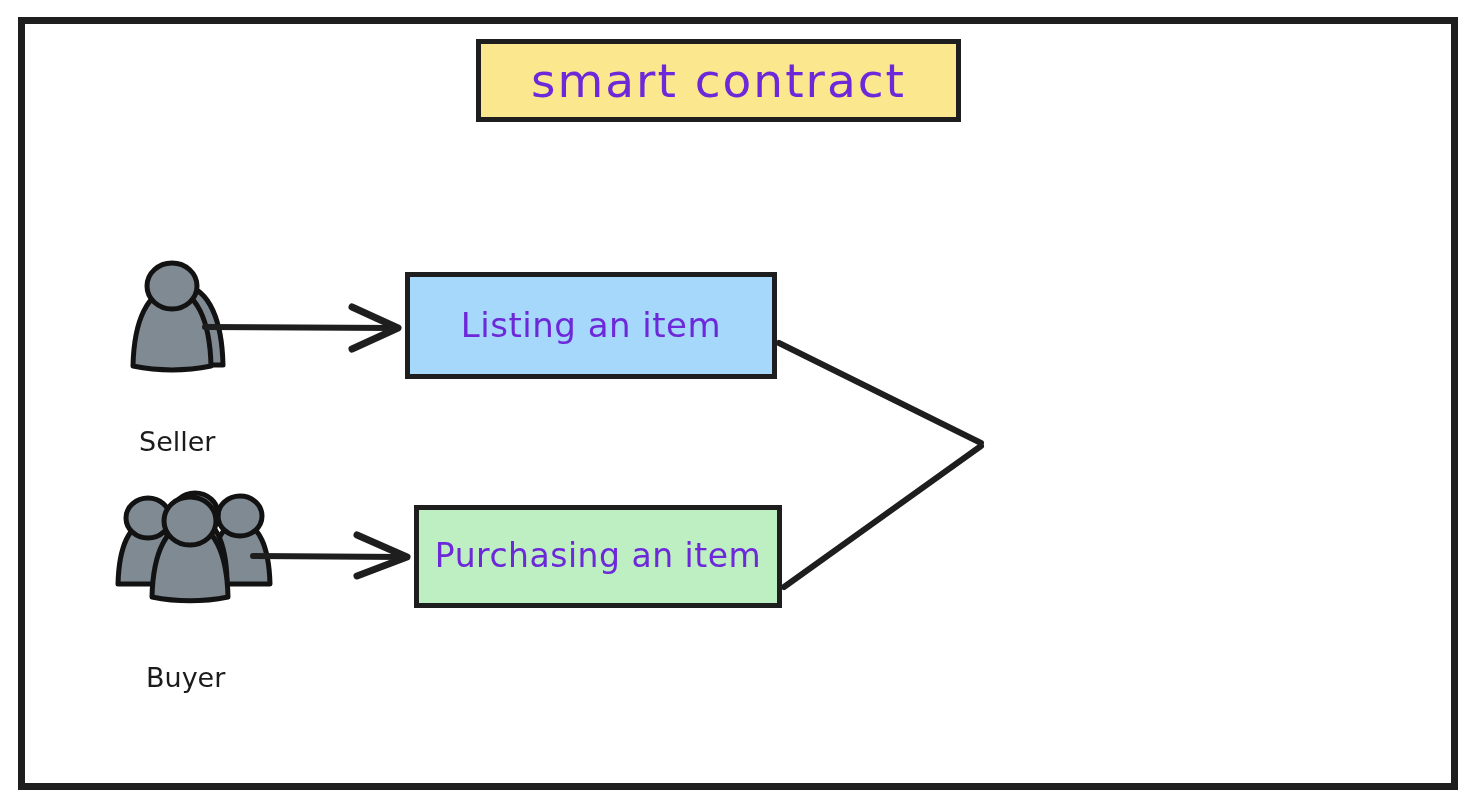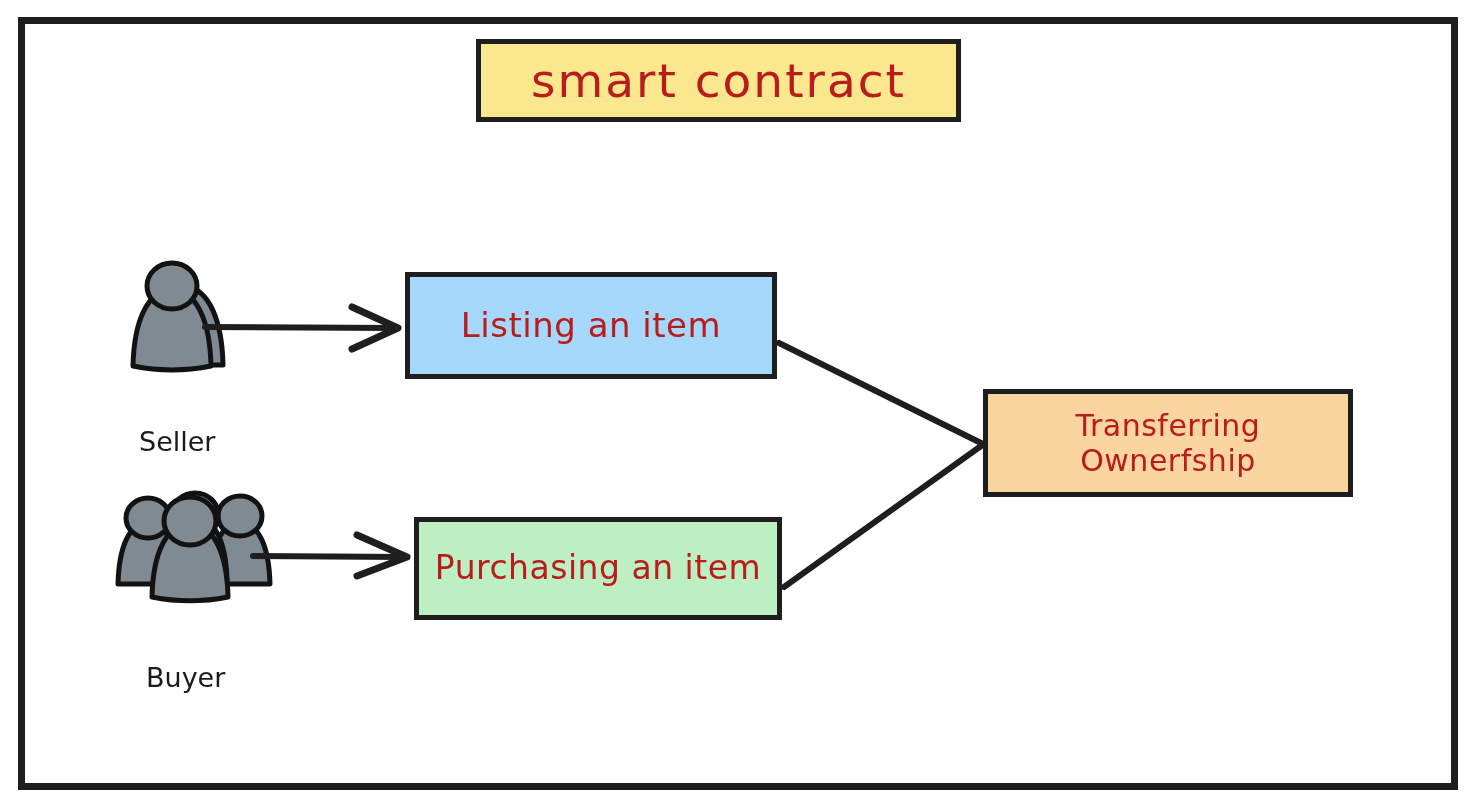--- a/index.html
+++ b/index.html
@@ -30,21 +30,21 @@
     background: transparent;
   }
   .node {
     position: absolute;
     box-sizing: border-box;
     border: 5px solid #1e1e1e;
     display: flex;
     align-items: center;
     justify-content: center;
     text-align: center;
-    color: #b91c1c;
+    color: #6d28d9;
     font-family: "DejaVu Sans", sans-serif;
     letter-spacing: 0.5px;
   }
   .node-label {
     display: block;
     line-height: 1.18;
     white-space: pre-line;
   }
   
   #node-title {
@@ -60,21 +60,20 @@
     width: 372px; height: 107px;
     background: #A5D8FB;
     font-size: 34px;
     text-align: center;
   }
   #node-purchasing {
     left: 414px;  top: 505px;
     width: 368px; height: 103px;
     background: #BDEFC2;
     font-size: 33px;
-    margin-top: 12px;
   }
   #node-transferring {
     left: 983px;  top: 389px;
     width: 370px; height: 108px;
     background: #FBD5A0;
     font-size: 30px;
   }
 
   .actor-caption {
     position: absolute;
@@ -166,22 +165,18 @@
   </div>
 
   <div class="node" id="node-listing" style="background: rgb(165, 216, 251);">
     <span class="node-label">Listing an item</span>
   </div>
 
   <div class="node" id="node-purchasing" style="background: rgb(189, 239, 194);">
     <span class="node-label">Purchasing an item</span>
   </div>
 
-  <div class="node" id="node-transferring" style="background: rgb(251, 213, 160);">
-    <span class="node-label">Transferring
-Ownerfship</span>
-  </div>
 
   <div class="actor-caption" id="caption-seller">Seller</div>
 
   <div class="actor-caption" id="caption-buyer">Buyer</div>
 
 </div>
 
 </body></html>

